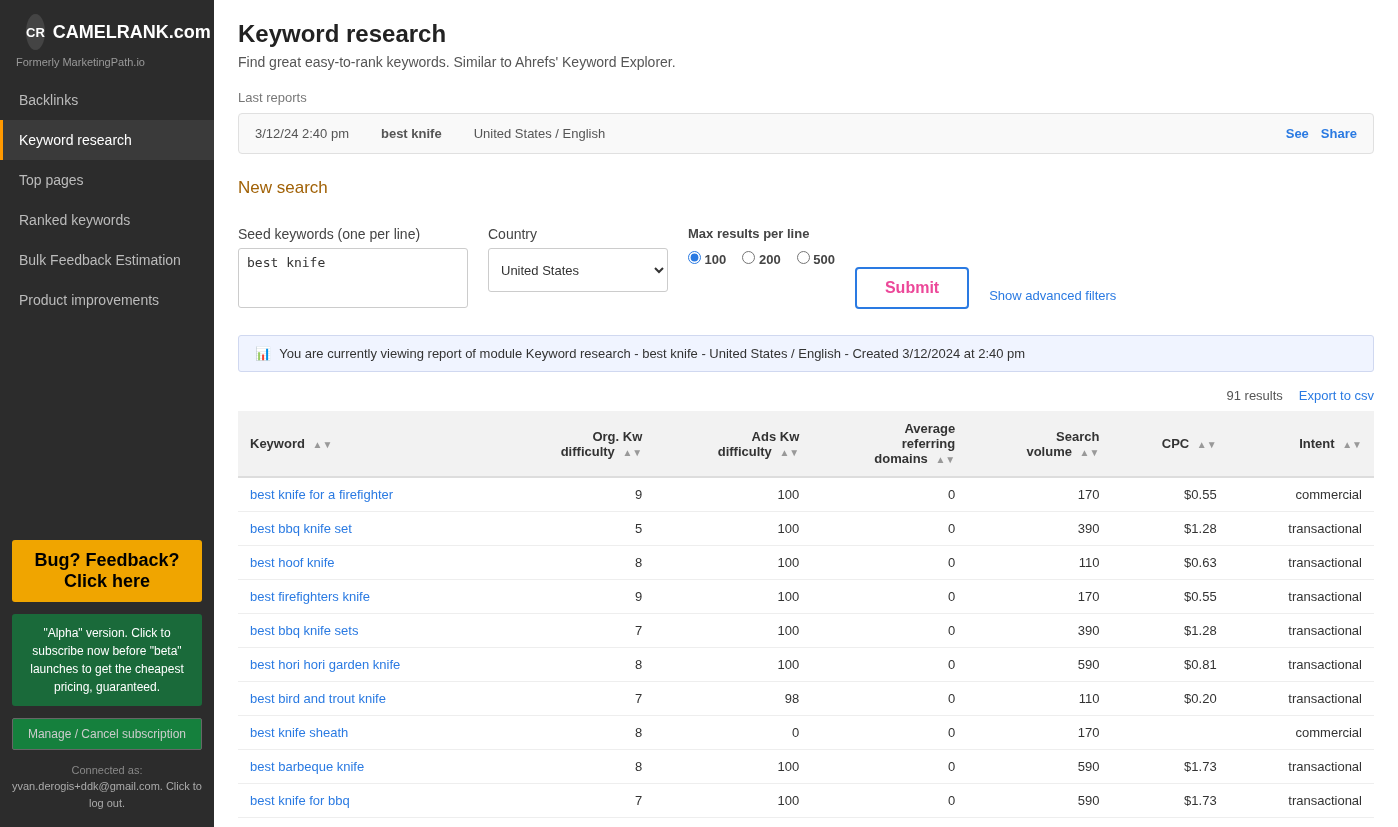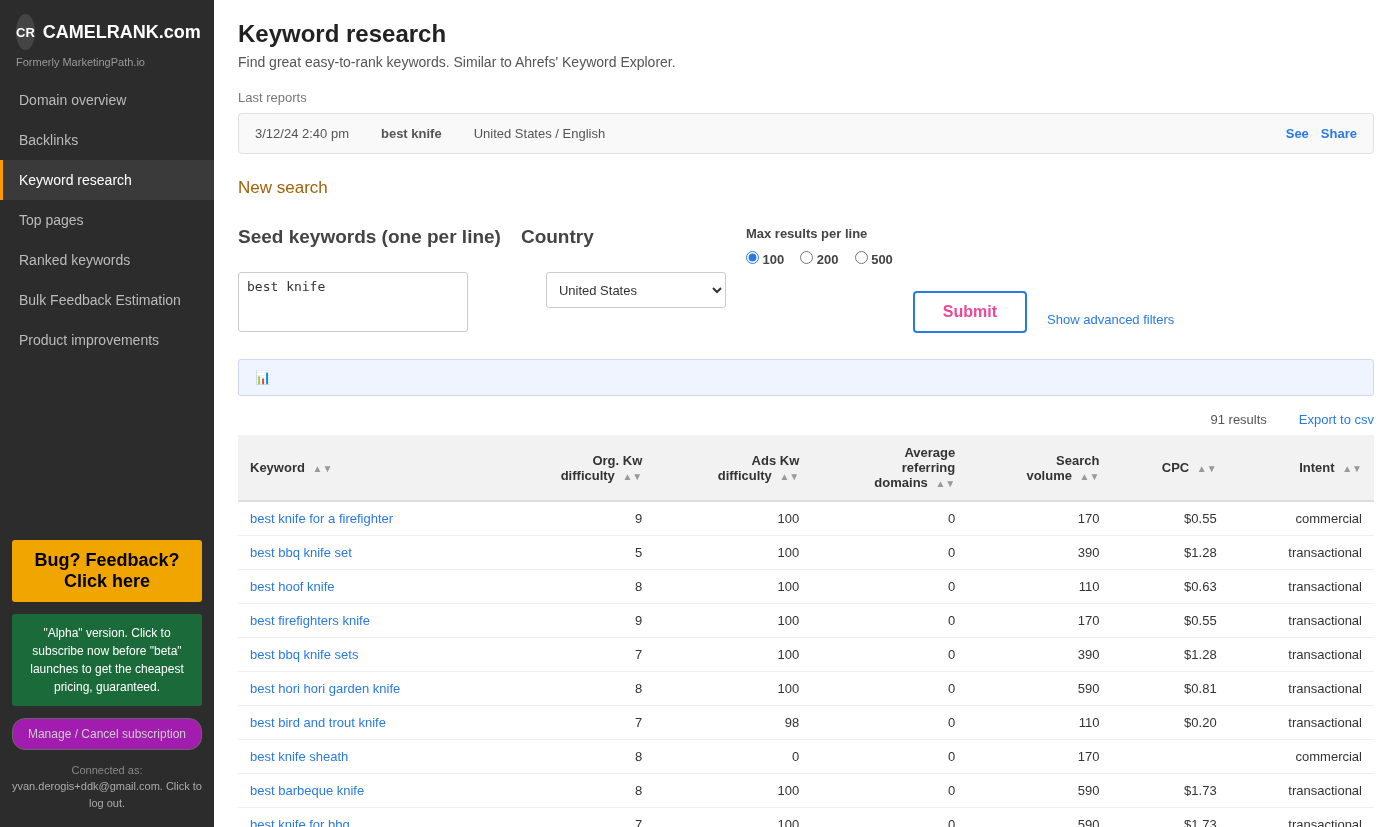--- a/index.html
+++ b/index.html
@@ -10,21 +10,21 @@
       width: 214px;
       min-width: 214px;
       background: #2c2c2c;
       color: #ccc;
       display: flex;
       flex-direction: column;
       height: 100vh;
       overflow-y: auto;
     }
     #sidebar-logo {
-      padding: 14px 16px 4px 16px;
+      padding: 14px 16px 4px 26px;
       display: flex;
       align-items: center;
       gap: 8px;
     }
     #sidebar-logo-icon {
       width: 36px; height: 36px;
       background: #444;
       border-radius: 50%;
       display: flex; align-items: center; justify-content: center;
       color: #fff; font-weight: bold; font-size: 13px;
@@ -65,27 +65,27 @@
       background: #1a6a3a;
       color: #fff;
       font-size: 12px;
       padding: 10px 12px;
       border-radius: 3px;
       text-align: center;
       line-height: 1.5;
     }
     #sidebar-manage-btn {
       margin: 0 12px 12px 12px;
-      background: #a21caf;
+      background: #15803d;
       color: #ccc;
       border: 1px solid #666;
       padding: 8px 12px;
       cursor: pointer;
       font-size: 12px;
-      border-radius: 13px;
+      border-radius: 2px;
       text-align: center;
     }
     #sidebar-connected {
       margin: 0 12px 16px 12px;
       font-size: 11px;
       color: #888;
       text-align: center;
       line-height: 1.5;
     }
 
@@ -139,45 +139,44 @@
     }
     #search-form {
       display: flex;
       align-items: flex-start;
       gap: 20px;
       margin-bottom: 24px;
       flex-wrap: wrap;
     }
     .form-group label {
       display: block;
-      font-size: 19px;
+      font-size: 14px;
       color: #444;
-      margin-bottom: 24px;
-      font-weight: 700;
+      margin-bottom: 6px;
+      font-weight: 400;
     }
     #seed-keywords-area {
       width: 230px;
       height: 60px;
       border: 1px solid #ccc;
       border-radius: 3px;
       padding: 6px 8px;
       font-size: 13px;
       resize: none;
       color: #333;
     }
     #country-select {
       width: 180px;
-      height: 36px;
+      height: 44px;
       border: 1px solid #ccc;
       border-radius: 3px;
       padding: 4px 8px;
       font-size: 13px;
       color: #333;
       background: #fff;
-      margin-left: 25px;
     }
     #max-results-group {
       display: flex;
       flex-direction: column;
     }
     #max-results-group label {
       font-size: 13px;
       color: #444;
       margin-bottom: 6px;
       font-weight: 600;
@@ -230,21 +229,21 @@
       display: flex;
       align-items: center;
       gap: 8px;
     }
 
     
     #results-header {
       display: flex;
       justify-content: flex-end;
       align-items: center;
-      gap: 32px;
+      gap: 16px;
       margin-bottom: 8px;
     }
     #results-count { font-size: 13px; color: #555; }
     #export-csv-link { color: #2a7ae2; font-size: 13px; cursor: pointer; text-decoration: none; }
 
     
     #results-table {
       width: 100%;
       border-collapse: collapse;
       font-size: 13px;
@@ -282,21 +281,20 @@
 </head>
 <body>
 
 <div id="sidebar">
   <div id="sidebar-logo">
     <div id="sidebar-logo-icon">CR</div>
     <span id="sidebar-logo-text">CAMELRANK.com</span>
   </div>
   <div id="sidebar-formerly">Formerly MarketingPath.io</div>
 
-  <div class="sidebar-nav-item">Domain overview</div>
   <div class="sidebar-nav-item">Backlinks</div>
   <div class="sidebar-nav-item active">Keyword research</div>
   <div class="sidebar-nav-item">Top pages</div>
   <div class="sidebar-nav-item">Ranked keywords</div>
   <div class="sidebar-nav-item">Bulk Feedback Estimation</div>
   <div class="sidebar-nav-item">Product improvements</div>
 
   <div id="sidebar-spacer"></div>
 
   <button id="sidebar-bug-btn">Bug? Feedback? Click here</button>
@@ -356,20 +354,21 @@
         </label>
       </div>
     </div>
 
     <button id="submit-btn">Submit</button>
     <a id="show-advanced-filters">Show advanced filters</a>
   </div>
 
   <div id="report-banner">
     <span>📊</span>
+    <span>You are currently viewing report of module Keyword research - best knife  - United States / English - Created 3/12/2024 at 2:40 pm</span>
   </div>
 
   <div id="results-header">
     <span id="results-count">91 results</span>
     <a id="export-csv-link">Export to csv</a>
   </div>
 
   <table id="results-table">
     <thead>
       <tr>

